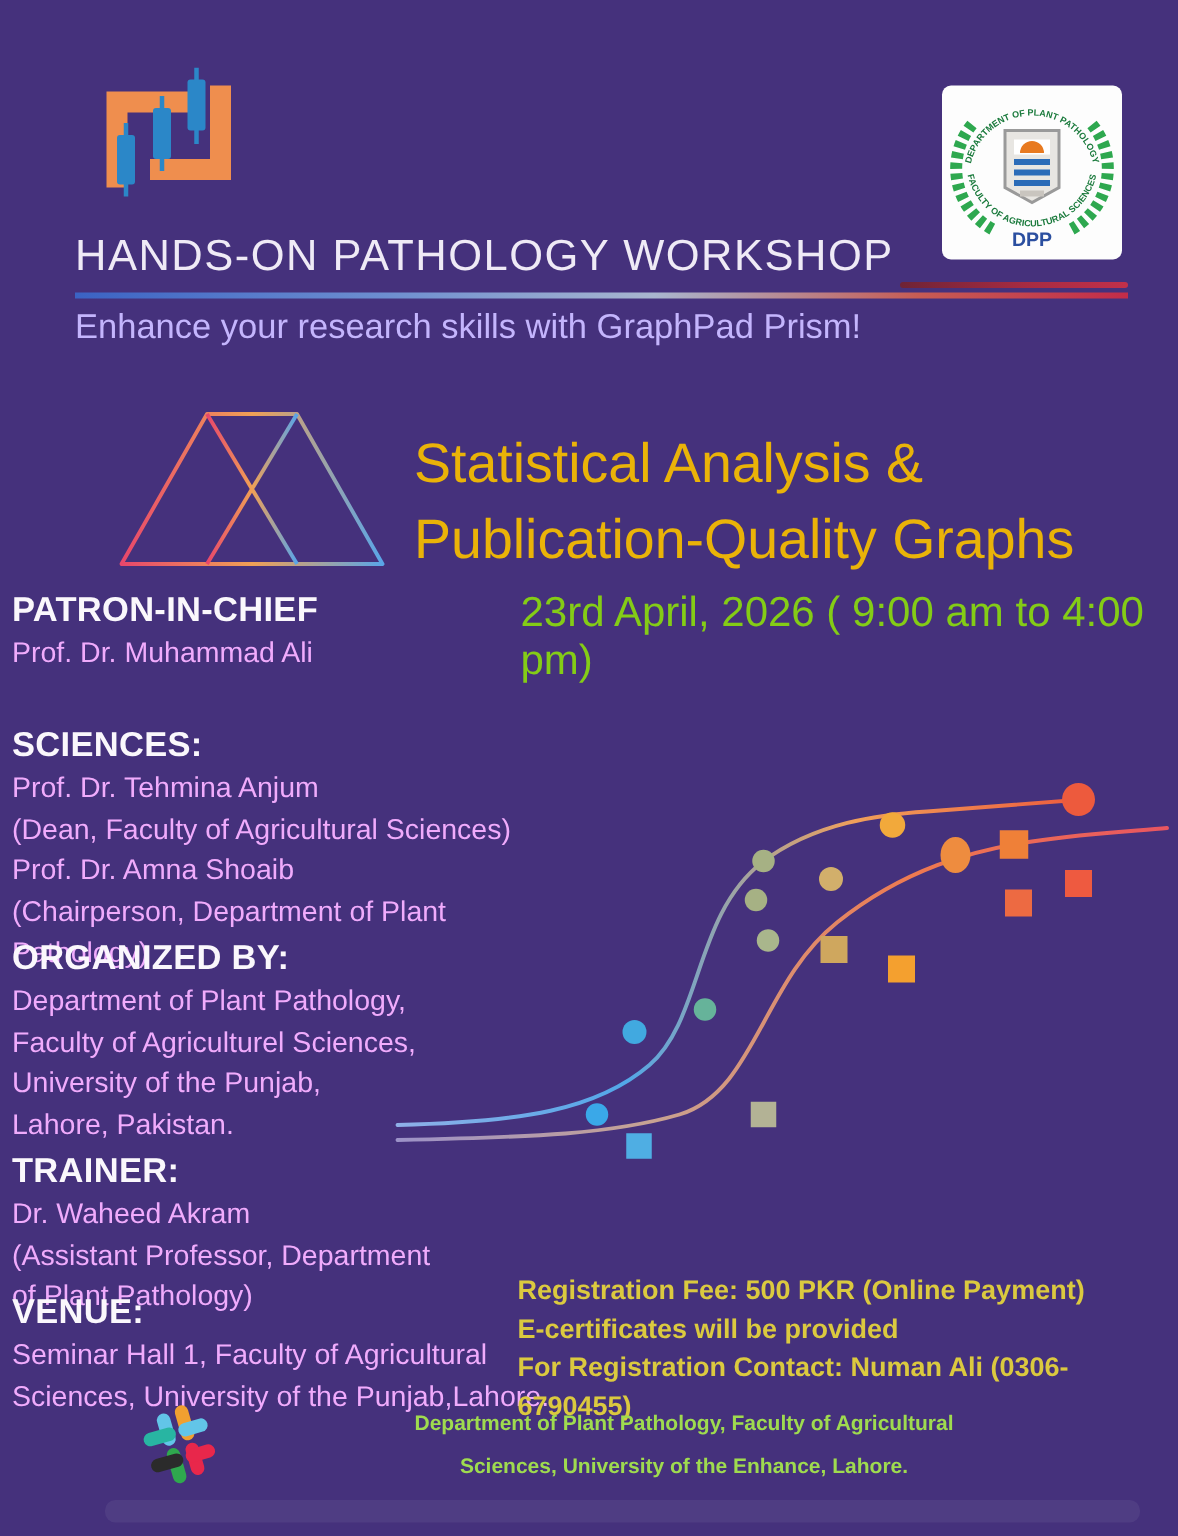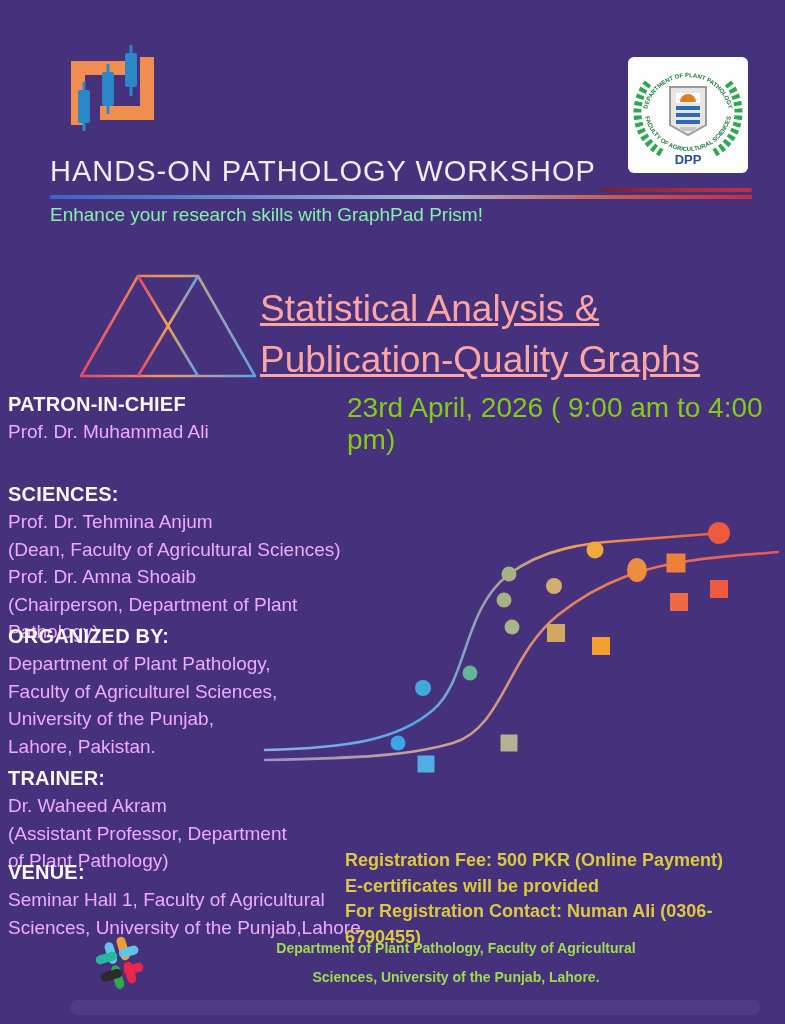--- a/index.html
+++ b/index.html
@@ -8,35 +8,35 @@
     background:#45317C;
     font-family:"Liberation Sans", sans-serif;
     color:#F3EEF8;
   }
   .abs{position:absolute;}
 
   
   .main-title{left:50px;top:155px;font-size:29px;letter-spacing:1px;font-weight:400;color:#EFEAF6;}
   .title-underline{left:50px;top:195px;width:702px;height:4px;
     background:linear-gradient(90deg,#3B63C4 0%,#6E8FD0 30%,#A9B6CF 55%,#C75C54 80%,#C22C49 100%);}
-  .subtitle{left:50px;top:204px;font-size:19px;font-weight:400;color:#86efac;}
+  .subtitle{left:50px;top:204px;font-size:23px;font-weight:400;color:#c4b5fd;}
 
   
   .dept-logo-box{left:628px;top:57px;width:120px;height:116px;background:#FDFDFD;border-radius:6px;
     display:flex;align-items:center;justify-content:center;}
   .dept-logo-line{left:600px;top:188px;width:152px;height:4px;border-radius:2px;
     background:linear-gradient(90deg,#6E2336 0%,#A62B42 55%,#C2304A 100%);}
 
   
-  .hero-title{left:260px;top:283px;font-size:37px;line-height:51px;font-weight:400;color:#fca5a5;text-decoration:underline;}
+  .hero-title{left:276px;top:283px;font-size:37px;line-height:51px;font-weight:400;color:#eab308;}
   .hero-datetime{left:347px;top:392px;font-size:28px;color:#84cc16;}
 
   
   .section{left:8px;width:360px;}
-  .section h3{margin:0 0 2px 0;font-size:20px;font-weight:bold;color:#FAF7FC;letter-spacing:.2px;}
+  .section h3{margin:0 0 2px 0;font-size:23px;font-weight:bold;color:#FAF7FC;letter-spacing:.2px;}
   .section .ln{font-size:19px;line-height:27.5px;color:#f0abfc;}
 
   .registration{left:345px;top:848px;width:438px;}
   .registration .ln{font-size:18px;line-height:25.5px;font-weight:bold;color:#DBC93F;}
 
   .footer{left:88px;top:934px;width:672px;display:flex;align-items:flex-start;}
   .footer-text{flex:1;text-align:center;font-size:14px;line-height:29px;font-weight:bold;color:#9FDB4F;}
   .footer-strip{left:70px;top:1000px;width:690px;height:15px;border-radius:7px;background:rgba(255,255,255,0.06);}
 
   svg{display:block;}
@@ -206,16 +206,16 @@
       <rect x="35" y="4" width="9" height="24" rx="4.5" fill="#F0A030"></rect>
       <rect x="35" y="30" width="9" height="22" rx="4.5" fill="#E8274B"></rect>
       <rect x="10" y="16" width="22" height="9" rx="4.5" fill="#28B5A2"></rect>
       <rect x="34" y="16" width="20" height="9" rx="4.5" fill="#62C5E8"></rect>
       <rect x="10" y="34" width="22" height="9" rx="4.5" fill="#2B2B2B"></rect>
       <rect x="34" y="34" width="20" height="9" rx="4.5" fill="#E8274B"></rect>
     </g>
   </svg>
   <div class="footer-text">
     <div>Department of Plant Pathology, Faculty of Agricultural</div>
-    <div>Sciences, University of the Punjab, Lahore.</div>
+    <div>Sciences, University of the Enhance, Lahore.</div>
   </div>
 </div>
 <div class="abs footer-strip"></div>
 
 </body></html>

